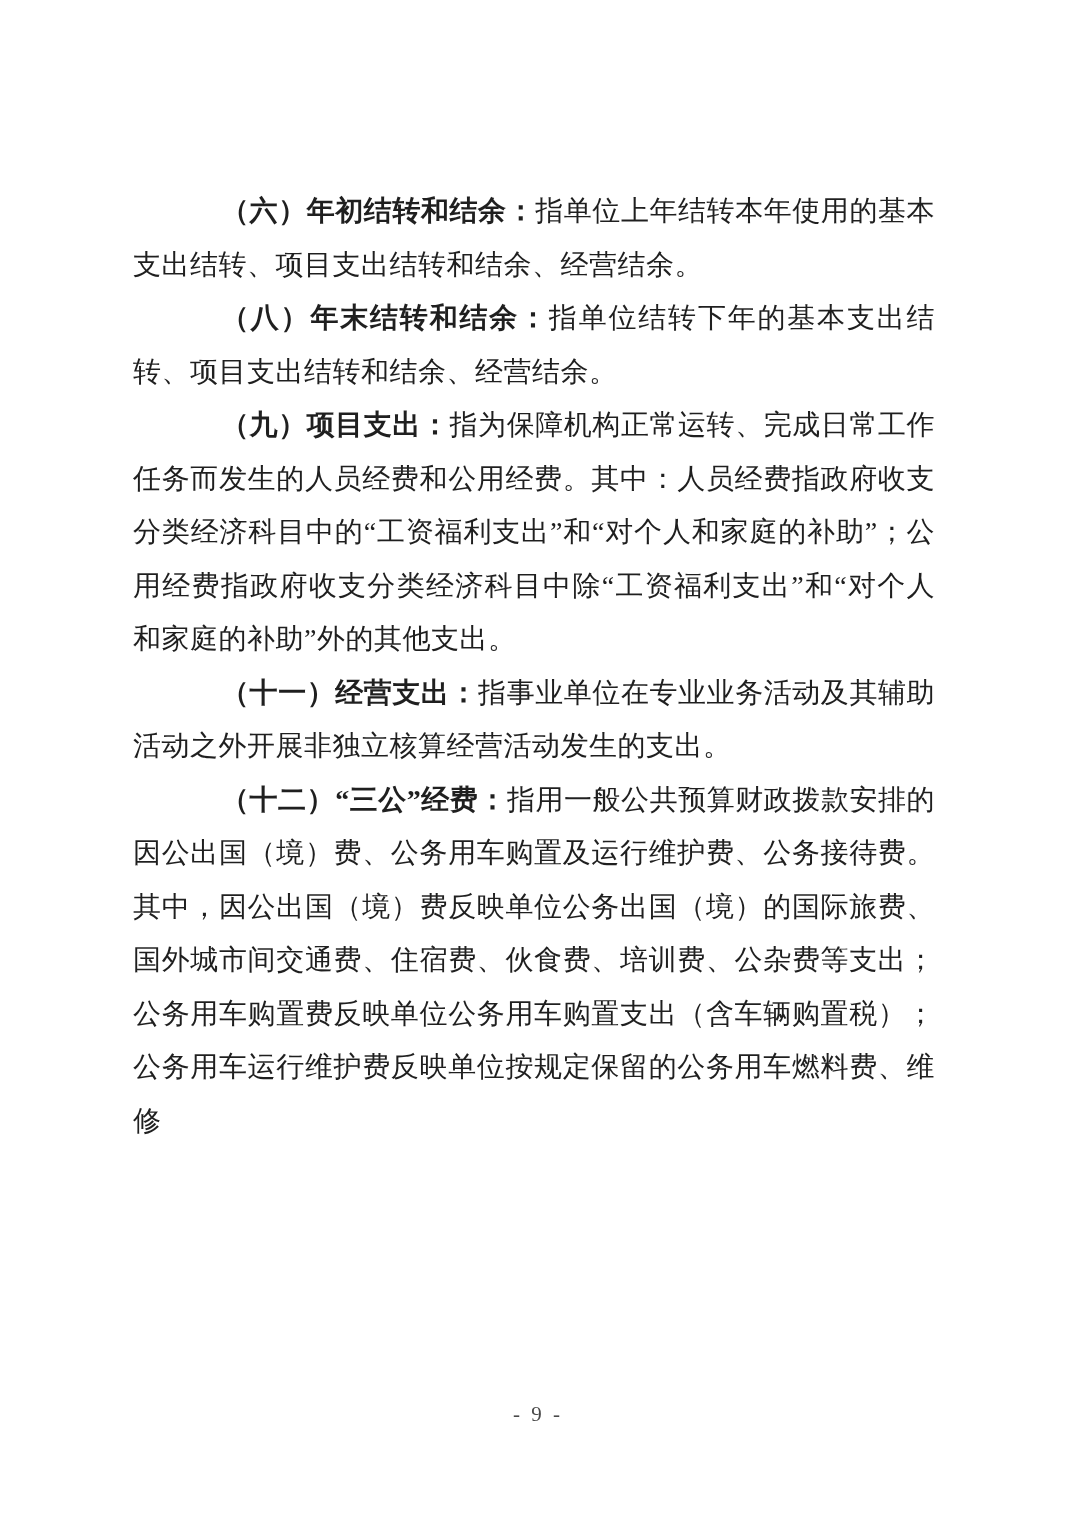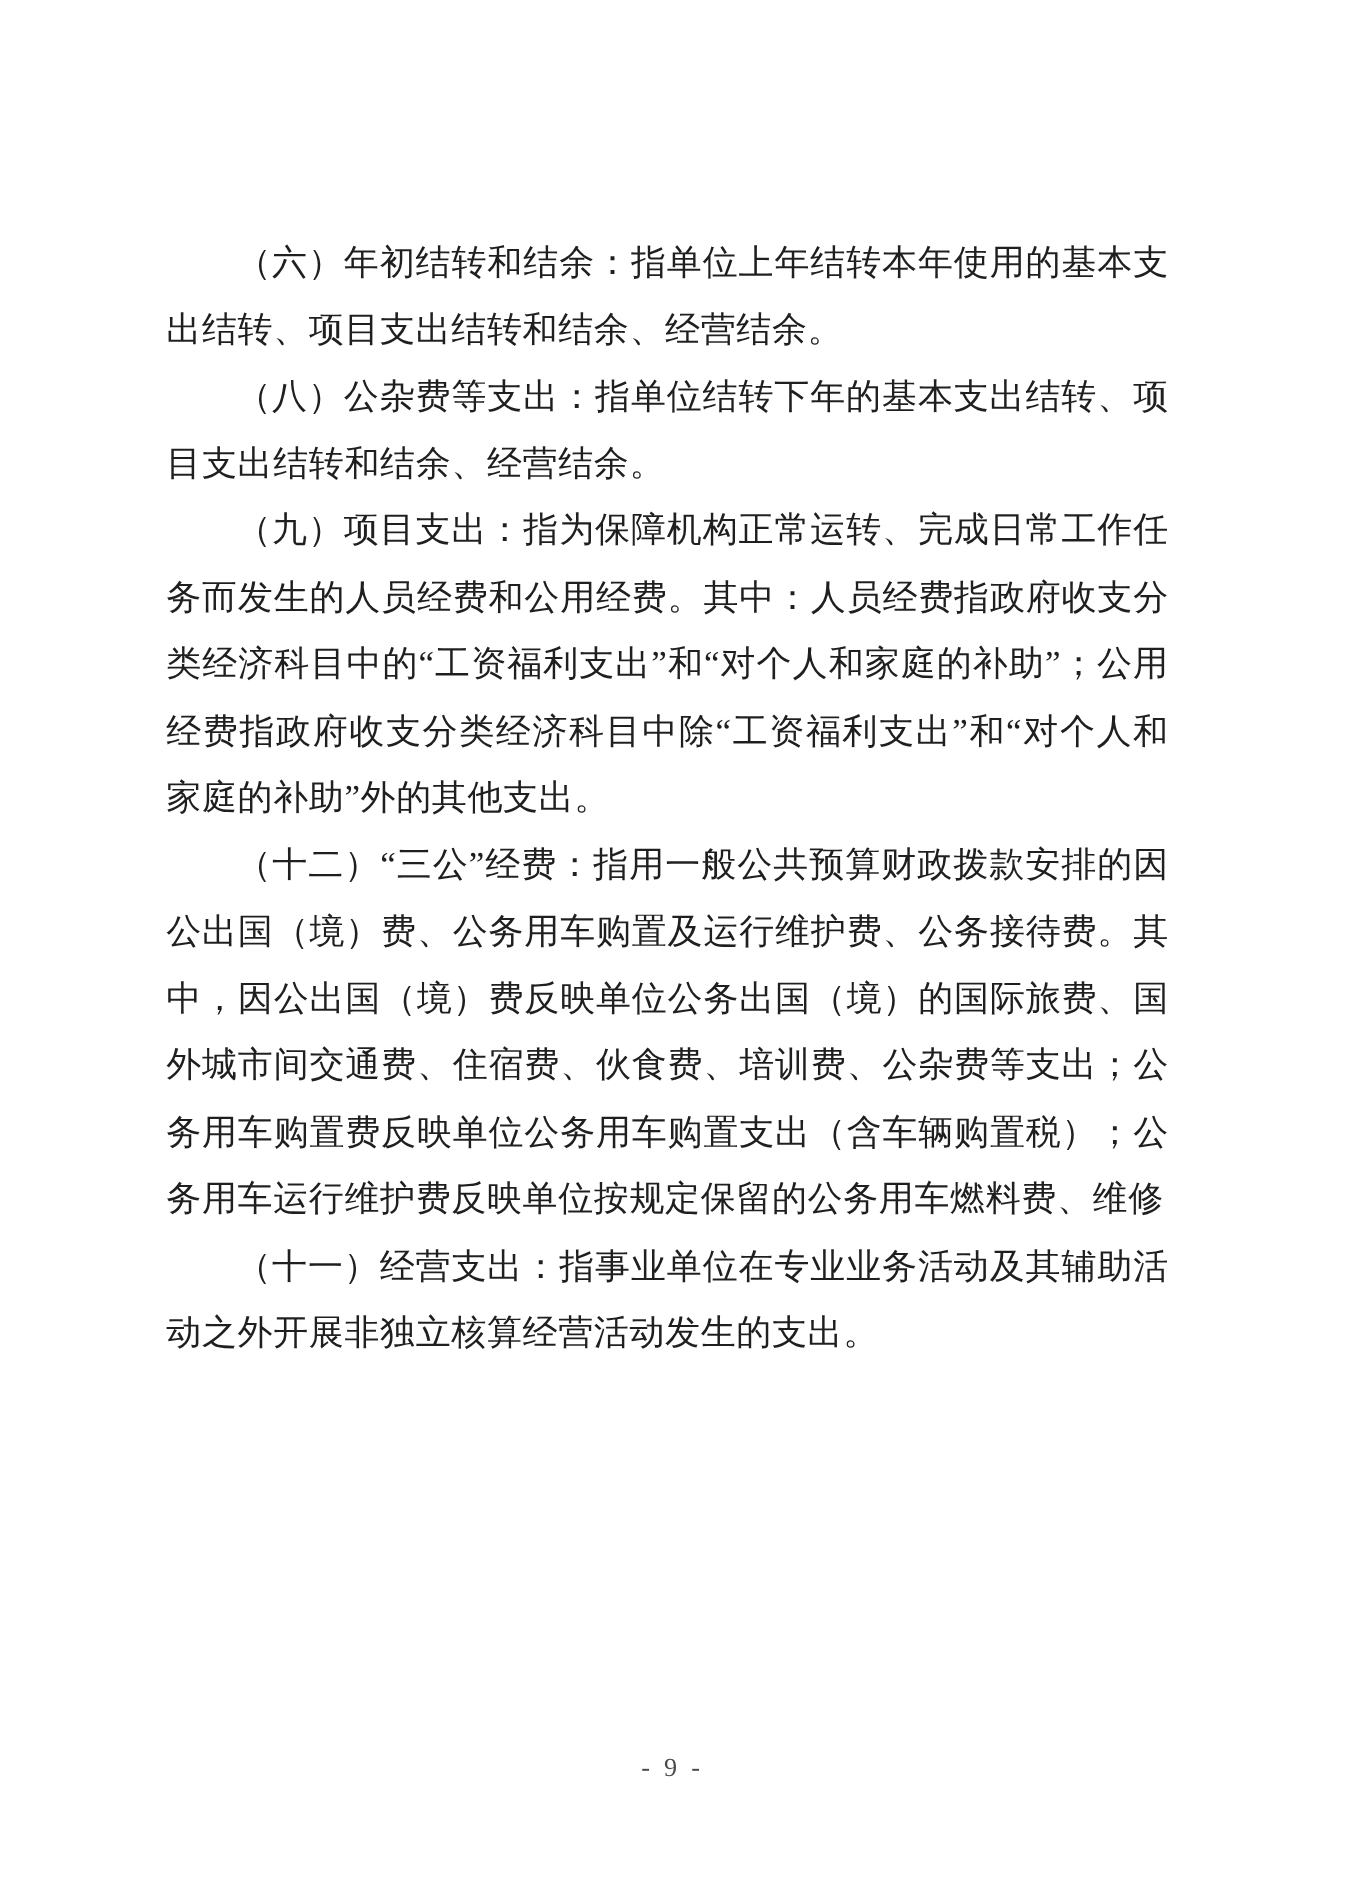--- a/index.html
+++ b/index.html
@@ -25,41 +25,42 @@
     text-align: justify;
     text-justify: inter-ideograph;
     letter-spacing: 0.5px;
   }
   .text-block p {
     margin: 0;
     padding: 0;
     text-indent: 2em;
   }
   .term-label {
-    font-weight: 400;
+    font-weight: 700;
+    margin-left: 32px;
   }
   .page-footer {
     position: absolute;
     top: 1402px;
     left: 0;
     width: 1076px;
     text-align: center;
     font-size: 21px;
     color: #4a4a4a;
     letter-spacing: 3px;
   }
 </style>
 </head>
 <body>
 
 <div class="page">
 
   <div class="text-block">
     <p><span class="term-label">（六）年初结转和结余：</span><span class="term-body">指单位上年结转本年使用的基本支出结转、项目支出结转和结余、经营结余。</span></p>
-    <p><span class="term-label">（八）公杂费等支出：</span><span class="term-body">指单位结转下年的基本支出结转、项目支出结转和结余、经营结余。</span></p>
+    <p><span class="term-label">（八）年末结转和结余：</span><span class="term-body">指单位结转下年的基本支出结转、项目支出结转和结余、经营结余。</span></p>
     <p><span class="term-label">（九）项目支出：</span><span class="term-body">指为保障机构正常运转、完成日常工作任务而发生的人员经费和公用经费。其中：人员经费指政府收支分类经济科目中的“工资福利支出”和“对个人和家庭的补助”；公用经费指政府收支分类经济科目中除“工资福利支出”和“对个人和家庭的补助”外的其他支出。</span></p>
+    <p><span class="term-label">（十一）经营支出：</span><span class="term-body">指事业单位在专业业务活动及其辅助活动之外开展非独立核算经营活动发生的支出。</span></p>
     <p><span class="term-label">（十二）“三公”经费：</span><span class="term-body">指用一般公共预算财政拨款安排的因公出国（境）费、公务用车购置及运行维护费、公务接待费。其中，因公出国（境）费反映单位公务出国（境）的国际旅费、国外城市间交通费、住宿费、伙食费、培训费、公杂费等支出；公务用车购置费反映单位公务用车购置支出（含车辆购置税）；公务用车运行维护费反映单位按规定保留的公务用车燃料费、维修</span></p>
-    <p><span class="term-label">（十一）经营支出：</span><span class="term-body">指事业单位在专业业务活动及其辅助活动之外开展非独立核算经营活动发生的支出。</span></p>
   </div>
 
   <div class="page-footer">- 9 -</div>
 
 </div>
 
 </body></html>

